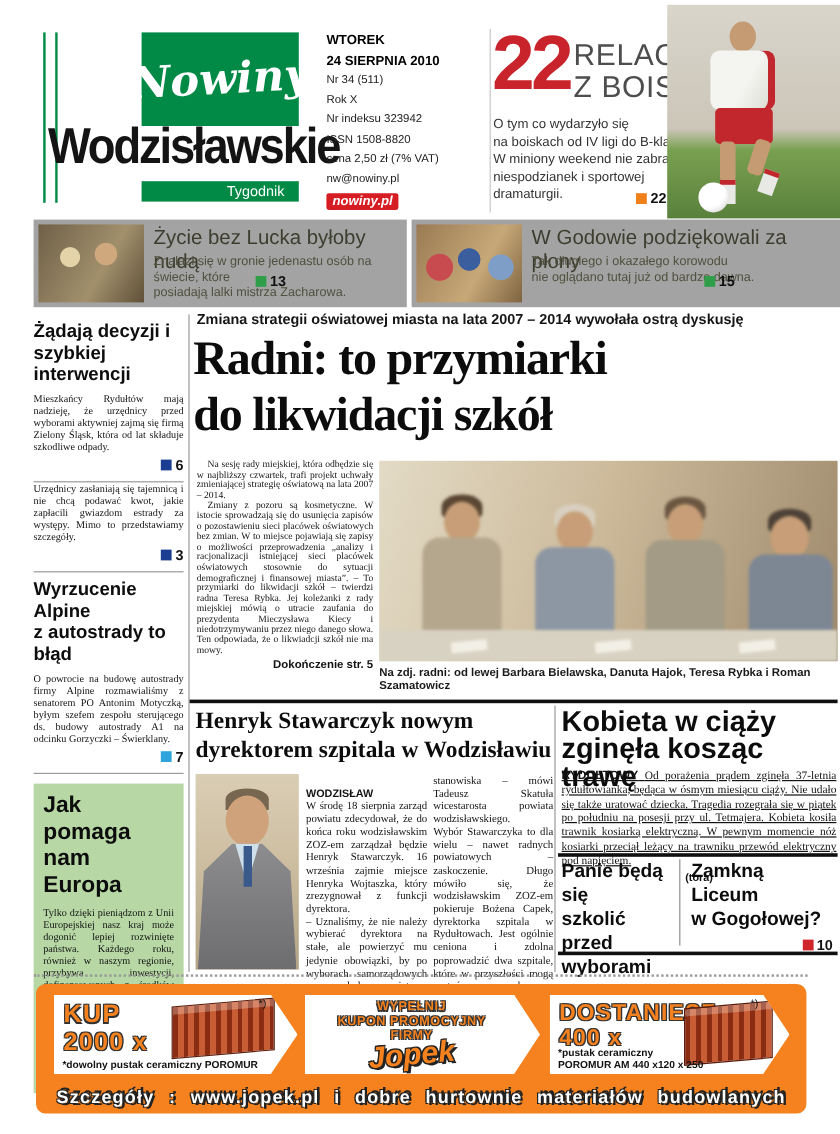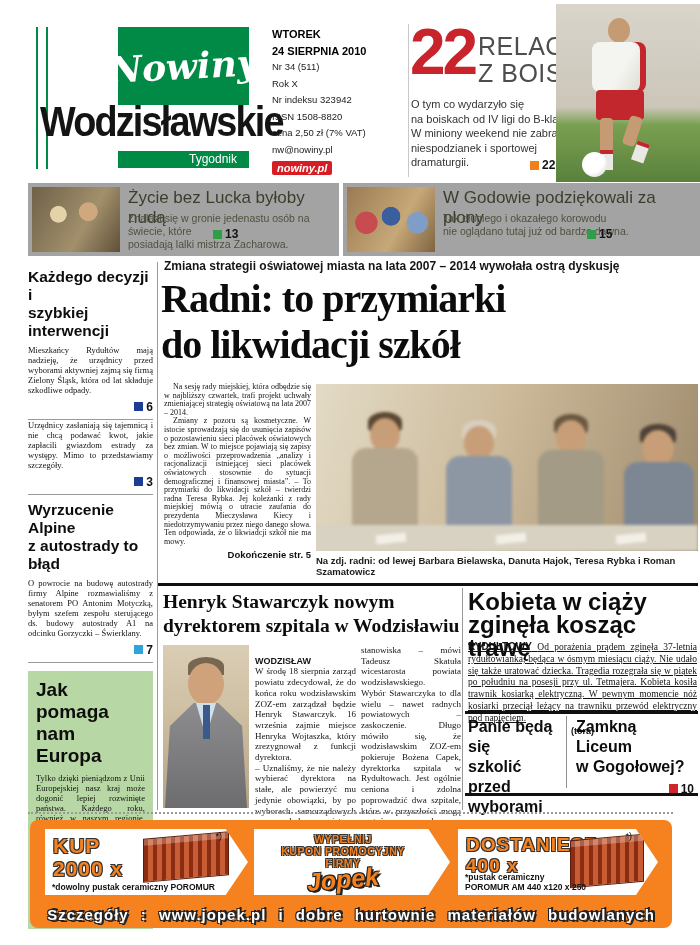--- a/index.html
+++ b/index.html
@@ -188,21 +188,21 @@
 nie oglądano tutaj już od bardzo dawna.</div>
     <span class="pgmark" style="position:absolute;left:244px;top:44px;">
       <span class="sq" style="background:#2f9e49;"></span>
       <span>15</span>
     </span>
   </div>
 
   <div class="abs sidebar">
 
     <div>
-      <div class="sb-title pre">Każdego decyzji i
+      <div class="sb-title pre">Żądają decyzji i
 szybkiej interwencji</div>
       <div class="sb-body">Mieszkańcy Rydułtów mają nadzieję, że urzędnicy przed wyborami aktywniej zajmą się firmą Zielony Śląsk, która od lat składuje szkodliwe odpady.</div>
       <div class="sb-pg"><span class="pgmark">
             <span class="sq" style="background:#1c3e92;"></span>
             <span>6</span>
           </span></div>
     </div>
     <hr class="sb-div">
 
     <div>

